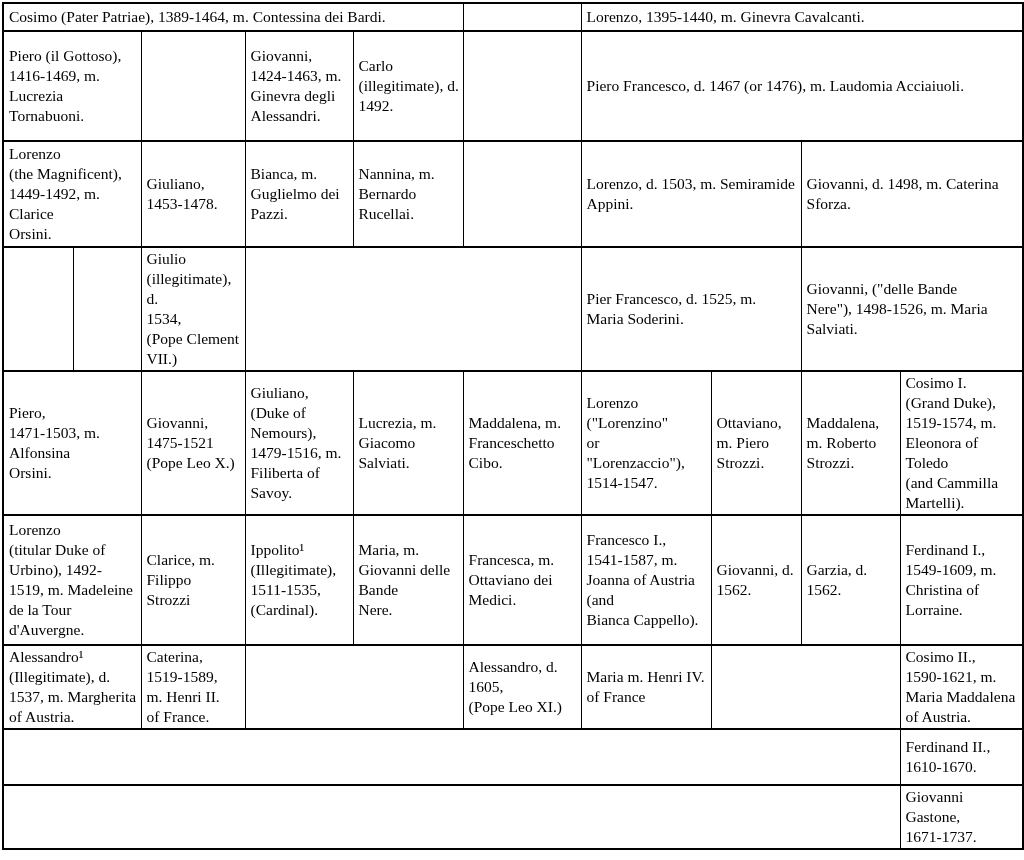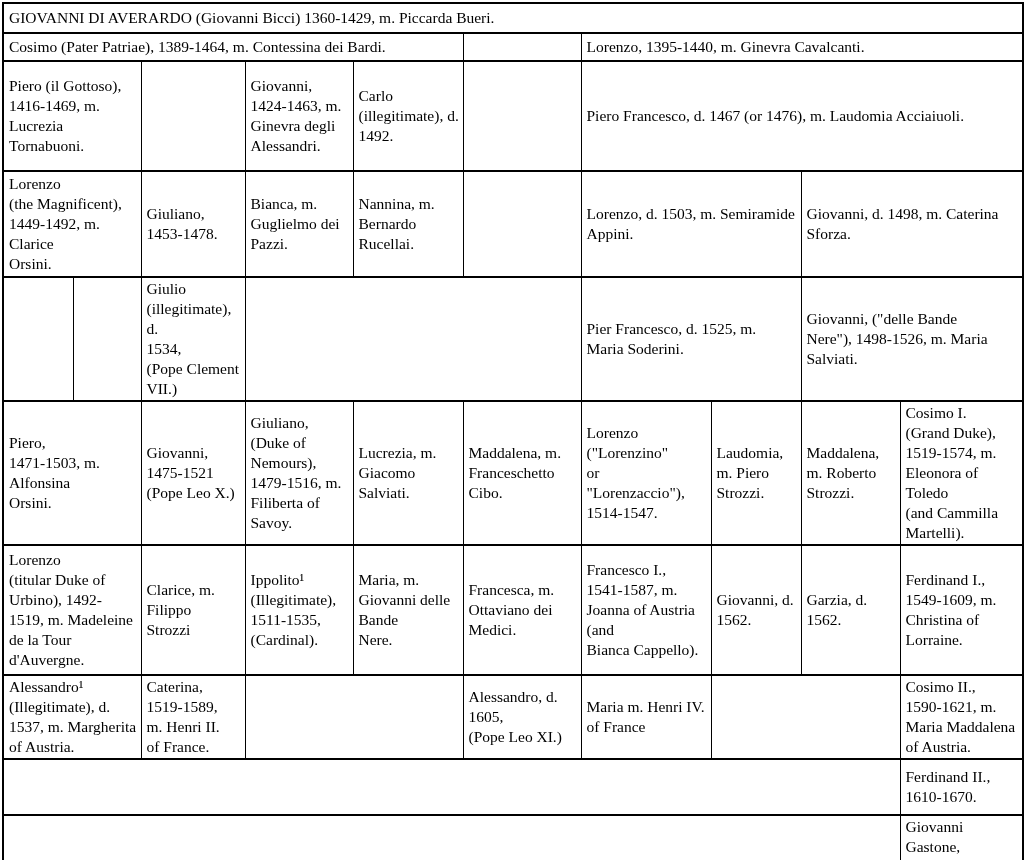--- a/index.html
+++ b/index.html
@@ -50,23 +50,20 @@
         <col style="width:104px">
       <col style="width:108px">
         <col style="width:110px">
         <col style="width:118px">
       <col style="width:130px">
         <col style="width:90px">
         <col style="width:99px">
       <col style="width:123px">
     </colgroup>
     <tbody>
-      <tr class="r0">
-        <td colspan="10">GIOVANNI DI AVERARDO (Giovanni Bicci) 1360-1429, m. Piccarda Bueri.</td>
-      </tr>
       <tr class="r1">
         <td colspan="5">Cosimo (Pater Patriae), 1389-1464, m. Contessina dei Bardi.</td>
         <td colspan="1"></td>
         <td colspan="4">Lorenzo, 1395-1440, m. Ginevra Cavalcanti.</td>
       </tr>
       <tr class="r2">
         <td colspan="2">Piero (il Gottoso),
 1416-1469, m.
 Lucrezia
 Tornabuoni.</td>
@@ -134,21 +131,21 @@
 Giacomo
 Salviati.</td>
         <td>Maddalena, m.
 Franceschetto
 Cibo.</td>
         <td>Lorenzo
 ("Lorenzino"
 or
 "Lorenzaccio"),
 1514-1547.</td>
-        <td>Laudomia,
+        <td>Ottaviano,
 m. Piero
 Strozzi.</td>
         <td>Maddalena,
 m. Roberto
 Strozzi.</td>
         <td>Cosimo I.
 (Grand Duke),
 1519-1574, m.
 Eleonora of Toledo
 (and Cammilla

